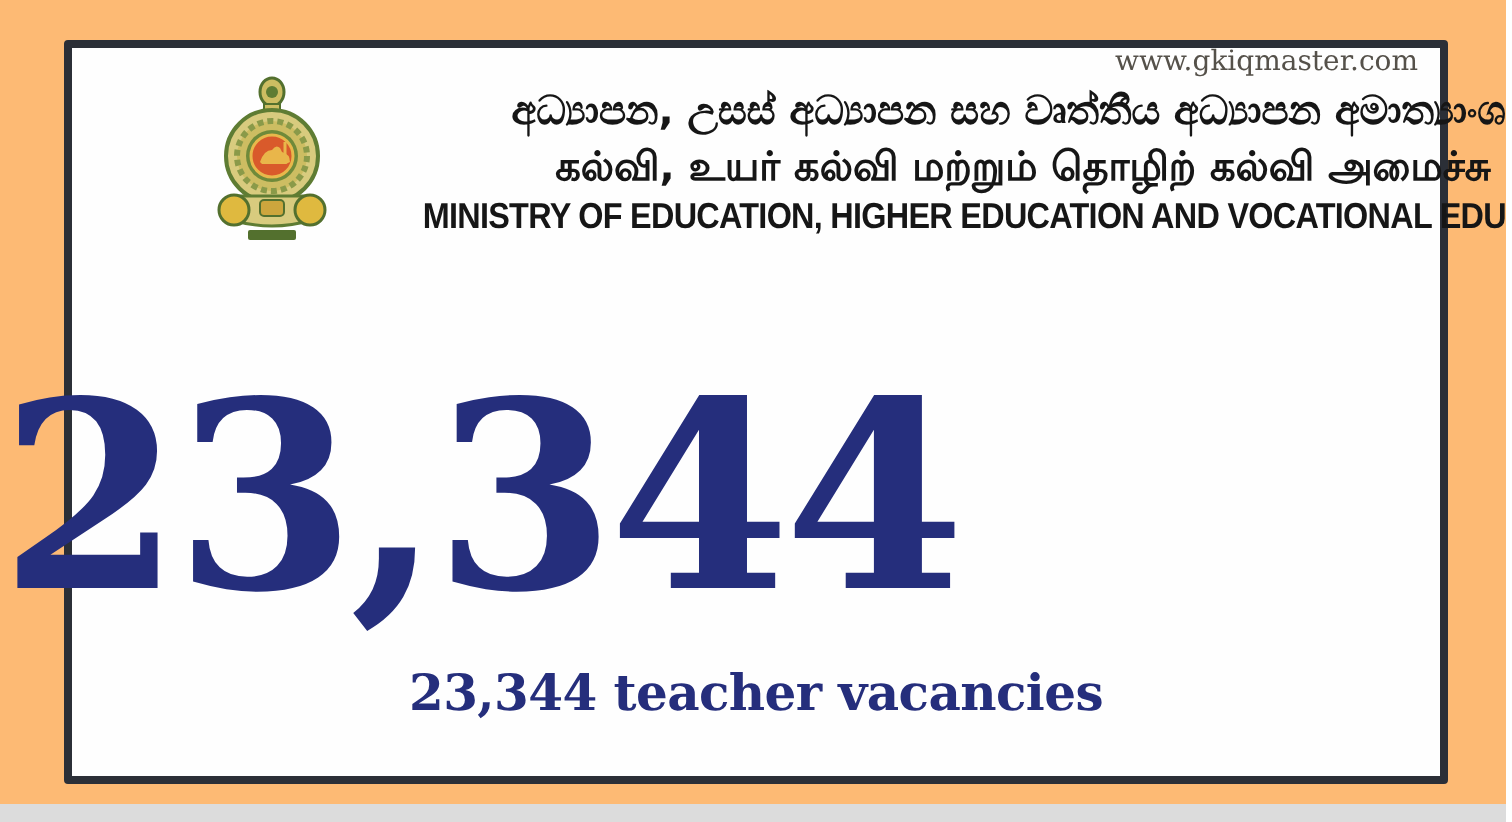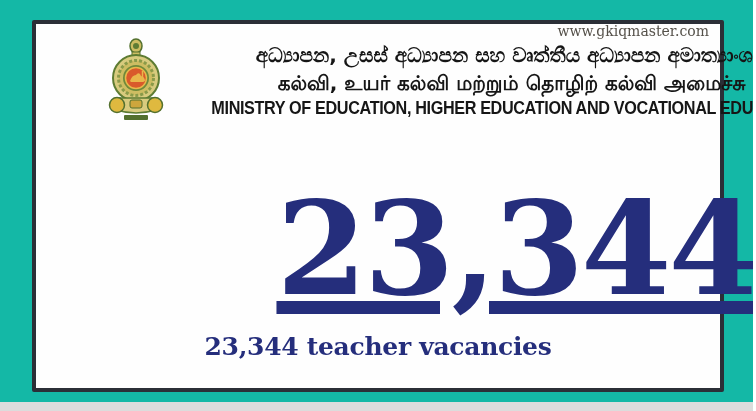--- a/index.html
+++ b/index.html
@@ -1,20 +1,20 @@
 <!DOCTYPE html>
 <html><head>
 <meta charset="utf-8">
 <style>
   html, body { margin: 0; padding: 0; background: #ffffff; }
   .page {
     position: relative;
     width: 753px;
     height: 411px;
-    background: #14b8a6;
+    background: #fdba74;
     overflow: hidden;
     font-family: "DejaVu Serif", serif;
   }
   .bottom-strip {
     position: absolute;
     left: 0; top: 402px;
     width: 756px; height: 9px;
     background: #dcdcdc;
   }
   .frame {
@@ -85,28 +85,27 @@
     font-size: 30px;
     letter-spacing: 0.5px;
     white-space: nowrap;
     transform: scaleX(0.93);
     transform-origin: center;
   }
   .big-number {
     position: absolute;
     left: 0; top: 184px;
     width: 756px;
-    text-align: right;
+    text-align: left;
     font-family: "DejaVu Serif", serif;
     font-weight: bold;
     font-size: 130px;
     line-height: 1.0;
     letter-spacing: -3px;
     color: #252e7c;
-    text-decoration: underline;
   }
   .caption {
     position: absolute;
     left: 40px; top: 333px;
     width: 676px;
     text-align: center;
     font-family: "DejaVu Serif", serif;
     font-weight: bold;
     font-size: 25px;
     line-height: 27px;

